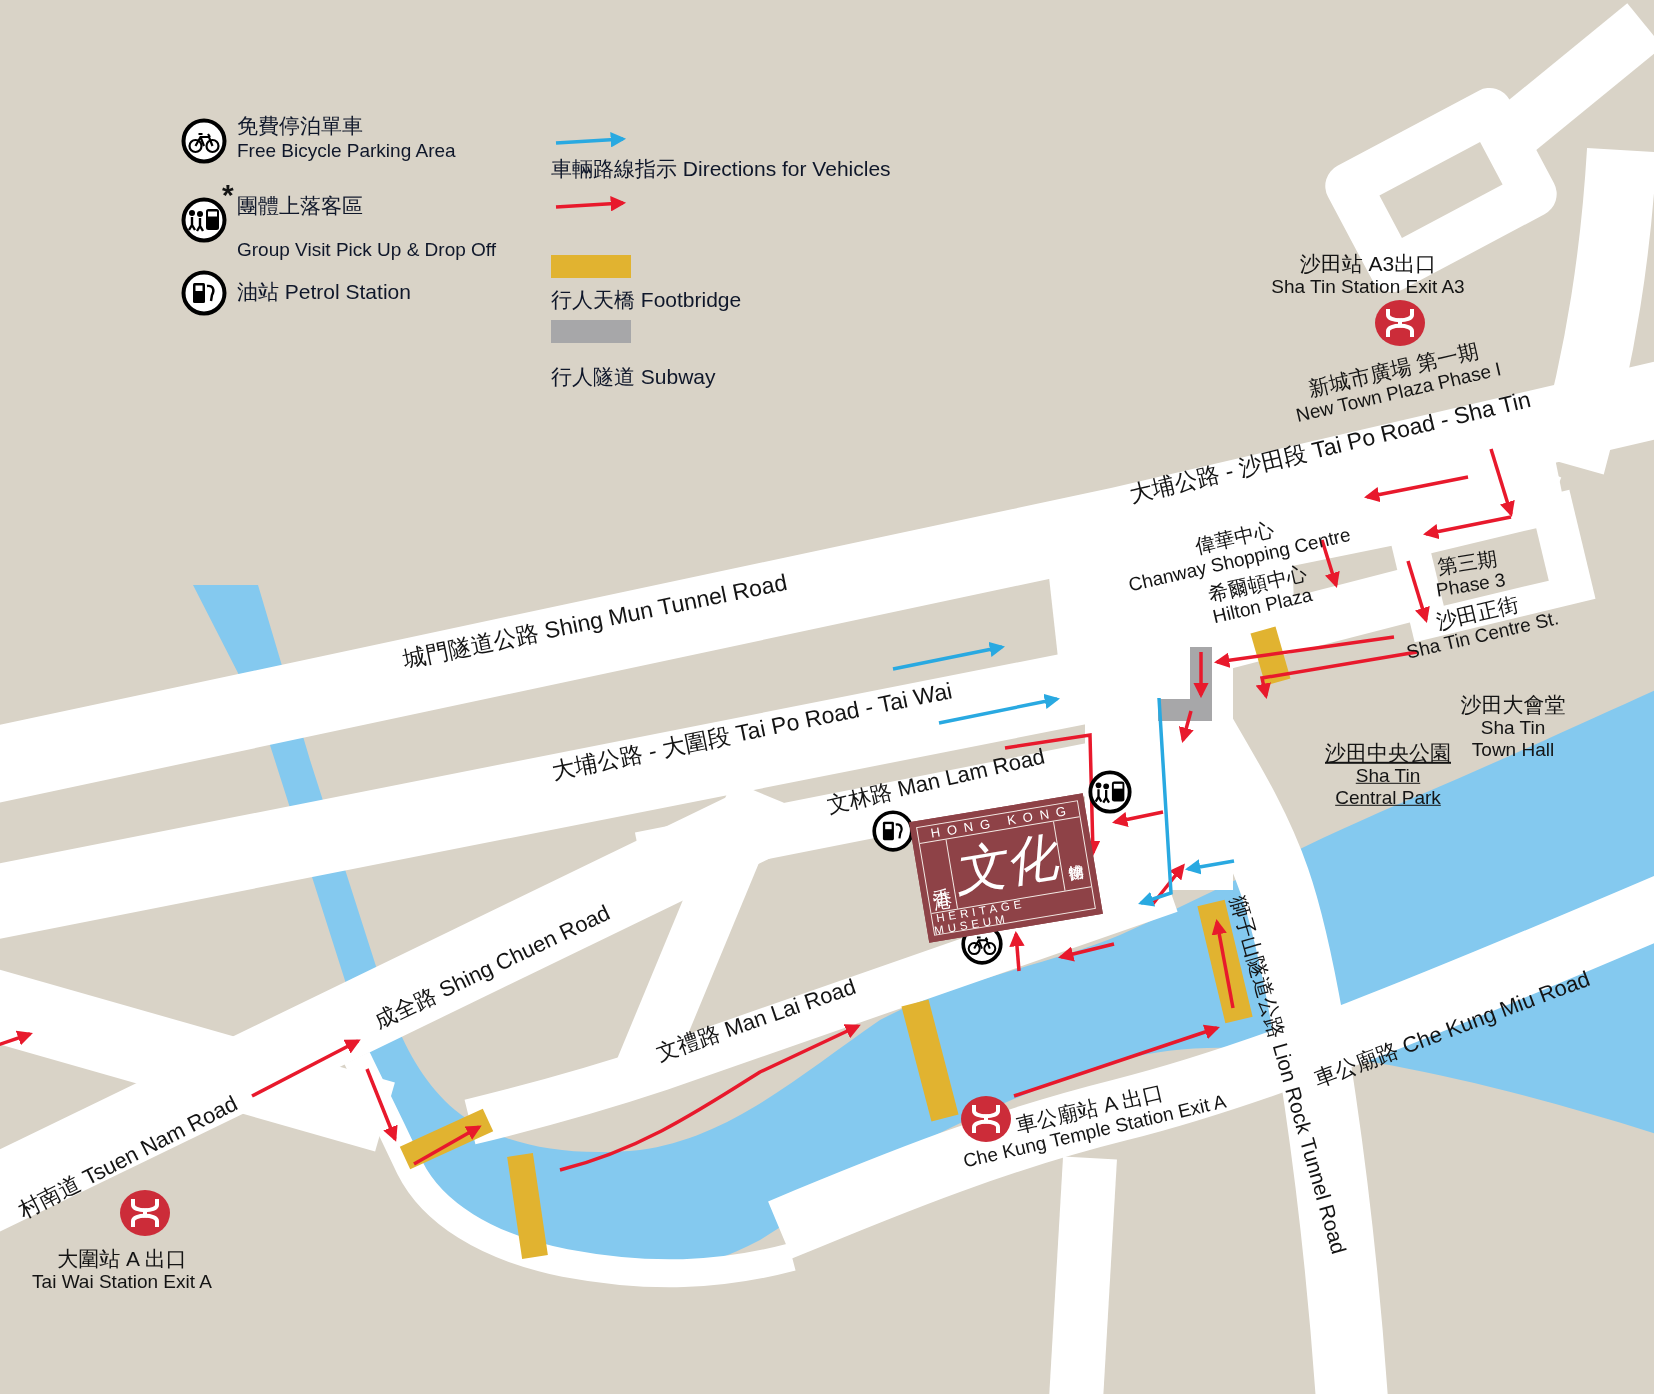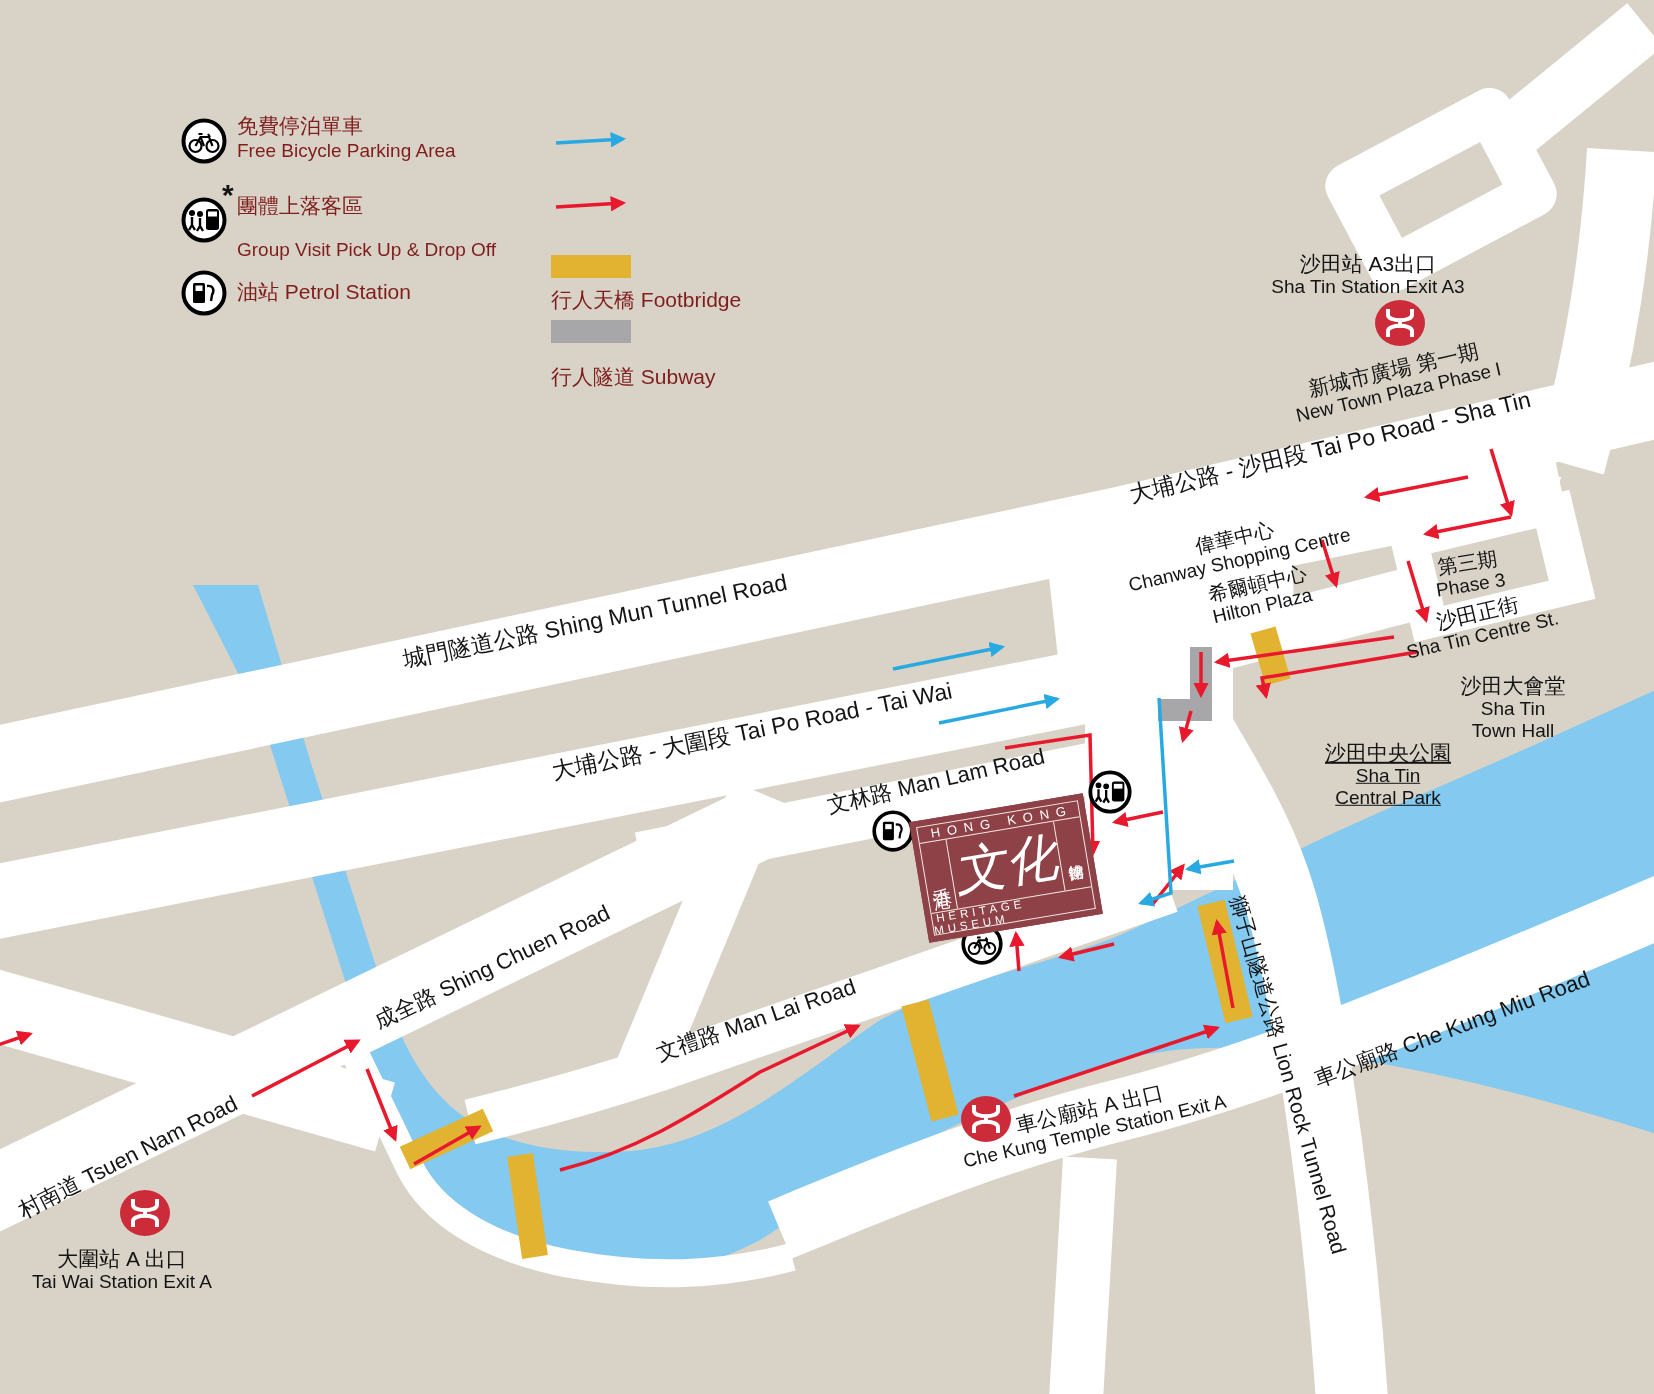--- a/index.html
+++ b/index.html
@@ -1,21 +1,21 @@
 <!DOCTYPE html>
 <html><head>
 <meta charset="utf-8">
 <style>
   html,body{margin:0;padding:0;}
   body{font-family:"Liberation Sans","DejaVu Sans",sans-serif;}
   #stage{position:relative;width:1654px;height:1394px;background:#D9D3C7;overflow:hidden;}
   #geo{position:absolute;left:0;top:0;}
   .lbl{position:absolute;transform:translate(-50%,-50%);white-space:nowrap;color:#141414;
        text-align:center;line-height:1.16;}
-  .leg{position:absolute;color:#7f1d1d;white-space:nowrap;}
+  .leg{position:absolute;color:#0f172a;white-space:nowrap;}
   .zh{font-size:21px;} .en{font-size:19px;} .pre{white-space:pre-line;}
   .road{font-size:23px;}
   .swatch{position:absolute;width:80px;height:23px;}
   .icon{position:absolute;transform:translate(-50%,-50%);}
   .ast{position:absolute;font-size:30px;font-weight:bold;color:#141414;}
   
   #museum{position:absolute;left:1006px;top:868px;width:176px;height:122px;
           transform:translate(-50%,-50%) rotate(-9.5deg);background:#8E4247;
           box-sizing:border-box;border:2px solid #8E4247;color:#fff;}
   #museum .inner{position:absolute;inset:4px;border:1.4px solid #F3E9E4;display:flex;flex-direction:column;}
@@ -126,20 +126,21 @@
     <path d="M1234,861 L1188,869" marker-end="url(#ab)"></path>
     <path d="M556,143 L623,139" marker-end="url(#ab)"></path>
   </g>
 </svg>
 
 <div class="leg zh" style="left:237px;top:112px;">免費停泊單車</div>
 <div class="leg en" style="left:237px;top:140px;">Free Bicycle Parking Area</div>
 <div class="leg zh" style="left:237px;top:192px;">團體上落客區</div>
 <div class="leg en" style="left:237px;top:220px;margin-top:19px;">Group Visit Pick Up &amp; Drop Off</div>
 <div class="leg zh" style="left:237px;top:278px;">油站 Petrol Station</div>
+<div class="leg zh" style="left:551px;top:155px;">車輛路線指示 Directions for Vehicles</div>
 <div class="swatch" style="left:551px;top:255px;background:#E1B330;"></div>
 <div class="leg zh" style="left:551px;top:286px;">行人天橋 Footbridge</div>
 <div class="swatch" style="left:551px;top:320px;background:#A7A7A9;"></div>
 <div class="leg zh" style="left:551px;top:363px;">行人隧道 Subway</div>
 <div class="ast" style="left:222px;top:178px;">*</div>
 
 <div class="icon" style="left:204px;top:143px;">
   <svg width="48" height="48" viewBox="-24 -24 48 48">
         <circle r="20.5" fill="#fff" stroke="#000" stroke-width="4"></circle>
   <g stroke="#000" stroke-width="2.2" fill="none">
@@ -258,21 +259,21 @@
   <div class="en">Chanway Shopping Centre</div>
 </div>
 <div class="lbl" style="left:1260px;top:595px;transform:translate(-50%,-50%) rotate(-13deg);">
   <div class="zh" style="font-size:20px;">希爾頓中心</div>
   <div class="en">Hilton Plaza</div>
 </div>
 <div class="lbl" style="left:1469px;top:574px;transform:translate(-50%,-50%) rotate(-9deg);">
   <div class="zh" style="font-size:20px;">第三期</div>
   <div class="en">Phase 3</div>
 </div>
-<div class="lbl" style="left:1513px;top:708px;">
+<div class="lbl" style="left:1513px;top:727px;">
   <div class="zh">沙田大會堂</div>
   <div class="en pre">Sha Tin
 Town Hall</div>
 </div>
 <div class="lbl" style="left:1388px;top:775px;text-decoration:underline;">
   <div class="zh">沙田中央公園</div>
   <div class="en pre">Sha Tin
 Central Park</div>
 </div>
 

